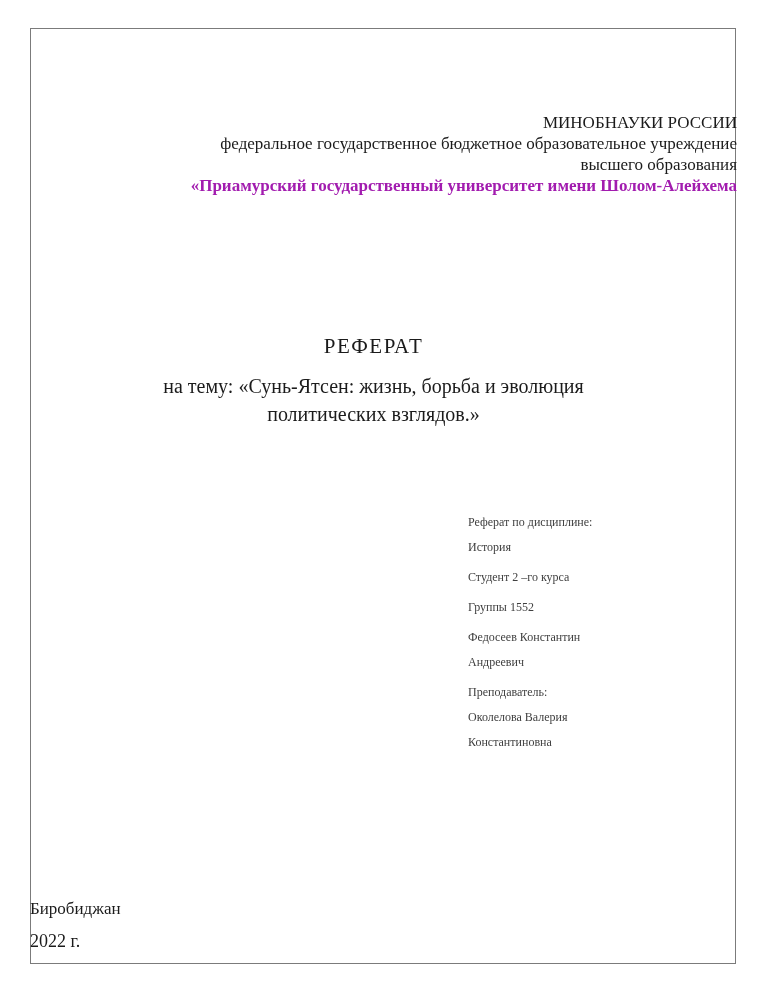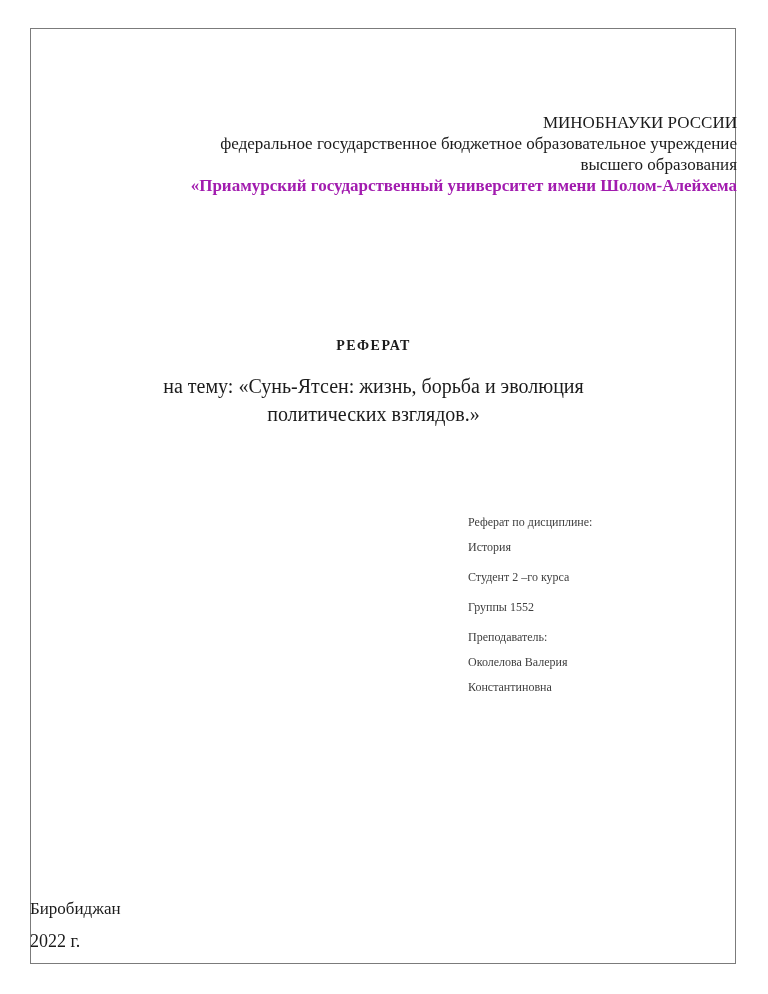--- a/index.html
+++ b/index.html
@@ -56,22 +56,22 @@
   }
   .title-block {
     position: absolute;
     left: 30px;
     top: 334px;
     width: 687px;
     text-align: center;
   }
   .title-block h1 {
     margin: 0 0 14px 0;
-    font-size: 14px;
-    font-weight: bold;
+    font-size: 21px;
+    font-weight: normal;
     letter-spacing: 1.5px;
     line-height: 24px;
   }
   .topic {
     margin: 4px;
     font-size: 20px;
     line-height: 28px;
     white-space: pre-line;
   }
   .details {
@@ -121,20 +121,22 @@
     <h1>РЕФЕРАТ</h1>
     <p class="topic">на тему: «Сунь-Ятсен: жизнь, борьба и эволюция
 политических взглядов.»</p>
   </div>
 
   <div class="details">
     <p>Реферат по дисциплине:
 История</p>
     <p>Студент 2 –го курса</p>
     <p>Группы 1552</p>
+    <p>Федосеев Константин
+Андреевич</p>
     <p>Преподаватель:
 Околелова Валерия
 Константиновна</p>
   </div>
 
   <div class="footer">
     <p class="city">Биробиджан</p>
     <p class="year">2022 г.</p>
   </div>
 

